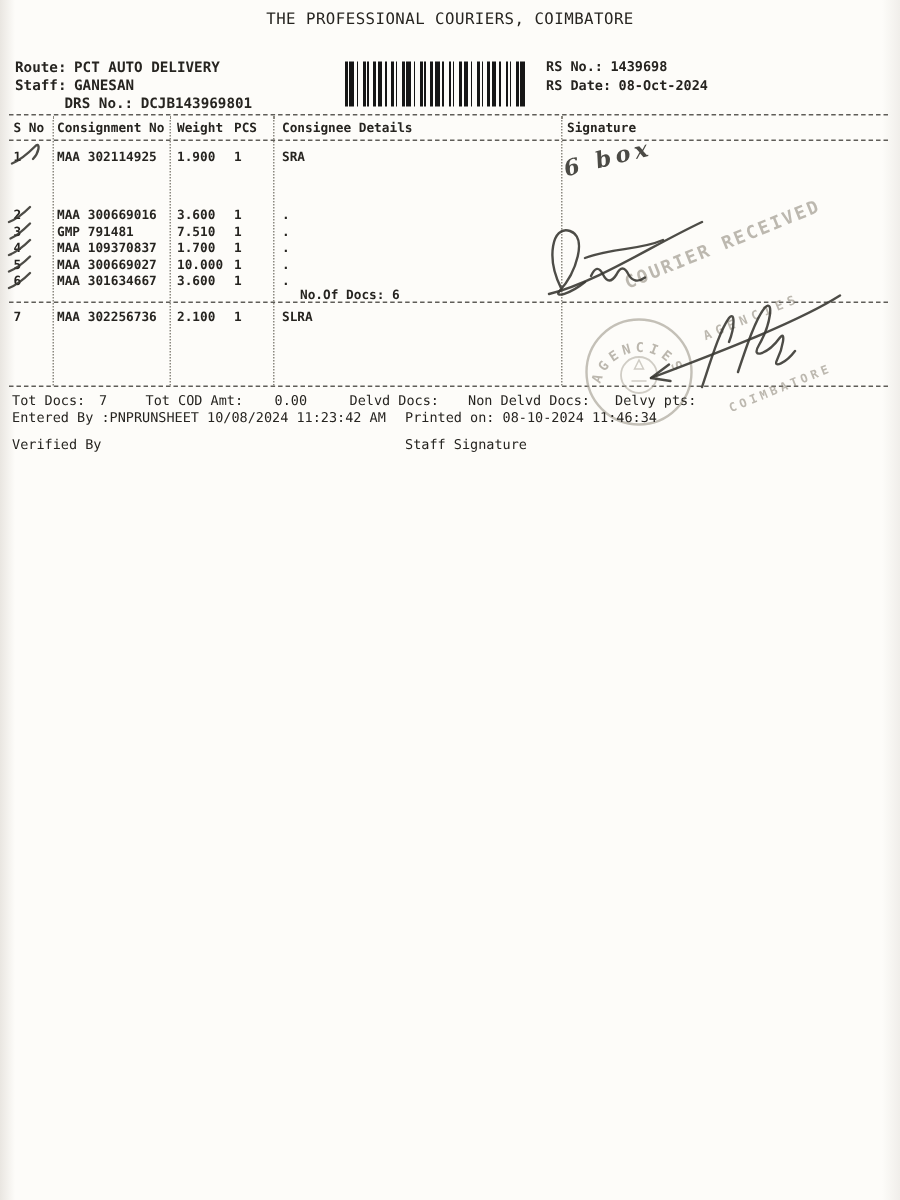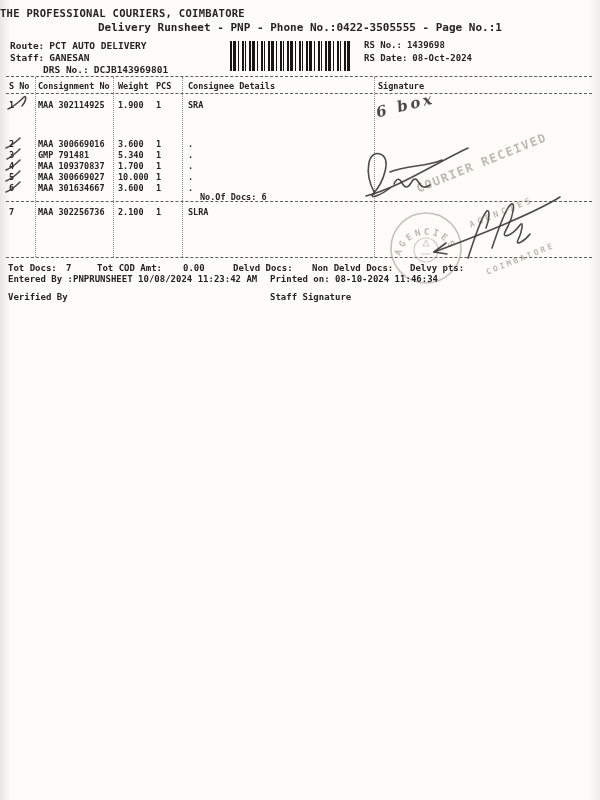--- a/index.html
+++ b/index.html
@@ -6,21 +6,21 @@
   .page{
     position:relative;width:600px;height:800px;overflow:hidden;
     background:
       linear-gradient(90deg,#e9e6e1 0px,rgba(253,252,249,0) 10px),
       linear-gradient(270deg,#f0eeea 0px,rgba(253,252,249,0) 12px),
       #fdfcf9;
     font-family:"DejaVu Sans Mono","Liberation Mono",monospace;
     color:#262420;
   }
   .abs{position:absolute;white-space:pre;}
-  .t1{top:7px;left:0;right:0;font-weight:bold;font-size:10.5px;letter-spacing:.3px;}
+  .t1{top:7px;left:0;right:0;text-align:center;font-weight:normal;font-size:10.5px;letter-spacing:.3px;}
   .t2{top:21px;left:0;right:0;text-align:center;font-weight:bold;font-size:11px;}
   .meta{font-size:9.5px;font-weight:bold;}
   .route{top:40px;left:10px;}
   .staff{top:52px;left:10px;}
   .drs{top:64px;left:10px;margin-left:33px;}
   .rsno{top:40px;left:364px;font-weight:bold;font-size:9px;}
   .rsdate{top:53px;left:364px;font-weight:bold;font-size:9px;}
   .lbl{margin-right:5px;}
   .barcode{top:41px;left:230px;width:122px;height:30px;
     background:repeating-linear-gradient(90deg,
@@ -31,21 +31,21 @@
       #161616 15px 16px,#fdfcf9 16px 19px);}
   .hline{left:6px;width:586px;border-top:1px dashed #5f5d58;height:0;}
   .hl1{top:76px}.hl2{top:93px}.hl3{top:201px}.hl4{top:257px}
   .vline{top:77px;height:180px;width:0;border-left:1px dotted #8b8880;}
   .v1{left:35px}.v2{left:113px}.v3{left:182px}.v4{left:374px}
   .th,.td{font-size:8.5px;font-weight:bold;}
   .hrow{top:81px}
   .c-sno{left:9px}.c-con{left:38px}.c-wt{left:118px}.c-pcs{left:156px}.c-cd{left:188px}.c-sig{left:378px}
   .r1{top:100px}.r2{top:139px}.r3{top:150px}.r4{top:161px}.r5{top:172px}.r6{top:183px}.r7{top:207px}
   .nodocs{top:192px;left:200px;font-size:8.5px;font-weight:bold;}
-  .sum{font-size:9px;font-weight:bold;}
+  .sum{font-size:9px;font-weight:normal;}
   .sl1{top:263px}.sl2{top:274px}.sl3{top:292px}
   .p8{left:8px}.p66{left:66px}.p97{left:97px}.p183{left:183px}.p227{left:233px}.p312{left:312px}.p410{left:410px}.p270{left:270px}
   .handnote{top:104px;left:374px;font-family:"DejaVu Serif","Liberation Serif",serif;
     font-style:italic;font-weight:bold;font-size:15px;letter-spacing:3px;color:#4b4a45;
     transform:rotate(-14deg);transform-origin:0 0;}
   .rstamp{top:150px;left:388px;width:164px;text-align:center;color:rgba(134,127,115,.55);
     font-weight:bold;transform:rotate(-22deg);transform-origin:0 0;line-height:1.25;}
   .rs1{font-size:12px;letter-spacing:1.5px;}
   .rs2{font-size:8.5px;letter-spacing:3.5px;}
   .rs3{font-size:8px;letter-spacing:2.5px;}
@@ -53,21 +53,20 @@
   .ink{stroke:#3a3833;stroke-width:1.6;fill:none;stroke-linecap:round;opacity:.9;}
   .stampline{stroke:#aba69b;fill:none;}
   .stamptext{fill:#a6a095;font-family:"DejaVu Sans Mono",monospace;font-weight:bold;}
 </style>
 </head>
 <body>
 
 <div class="page">
 
   <div class="abs t1">THE PROFESSIONAL COURIERS, COIMBATORE</div>
-  <div class="abs t2">Delivery Runsheet - PNP - Phone No.:0422-3505555 - Page No.:1</div>
 
   <div class="abs meta route"><span class="lbl">Route:</span><span>PCT AUTO DELIVERY</span></div>
   <div class="abs meta staff"><span class="lbl">Staff:</span><span>GANESAN</span></div>
   <div class="abs meta drs"><span class="lbl">DRS No.:</span><span>DCJB143969801</span></div>
 
   <div class="abs barcode"></div>
 
   <div class="abs rsno"><span class="lbl">RS No.:</span><span>1439698</span></div>
   <div class="abs rsdate"><span class="lbl">RS Date:</span><span>08-Oct-2024</span></div>
 
@@ -94,21 +93,21 @@
   <span class="abs td r1 c-cd">SRA</span>
 
   <span class="abs td r2 c-sno">2</span>
   <span class="abs td r2 c-con">MAA 300669016</span>
   <span class="abs td r2 c-wt">3.600</span>
   <span class="abs td r2 c-pcs">1</span>
   <span class="abs td r2 c-cd">.</span>
 
   <span class="abs td r3 c-sno">3</span>
   <span class="abs td r3 c-con">GMP 791481</span>
-  <span class="abs td r3 c-wt">5.340</span>
+  <span class="abs td r3 c-wt">7.510</span>
   <span class="abs td r3 c-pcs">1</span>
   <span class="abs td r3 c-cd">.</span>
 
   <span class="abs td r4 c-sno">4</span>
   <span class="abs td r4 c-con">MAA 109370837</span>
   <span class="abs td r4 c-wt">1.700</span>
   <span class="abs td r4 c-pcs">1</span>
   <span class="abs td r4 c-cd">.</span>
 
   <span class="abs td r5 c-sno">5</span>

